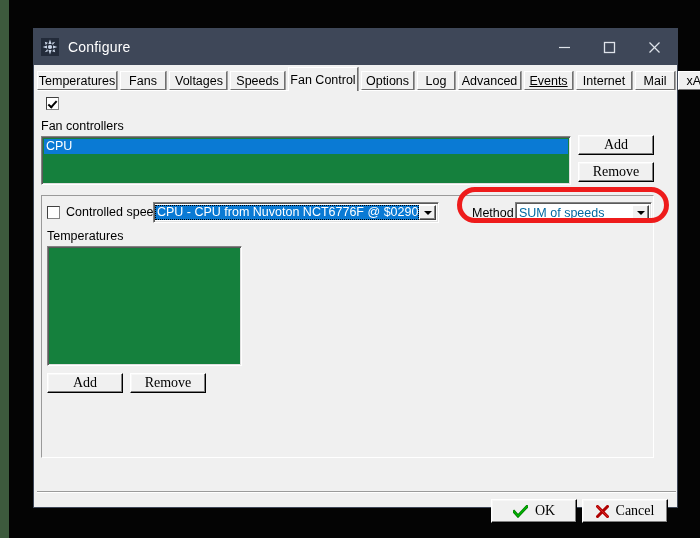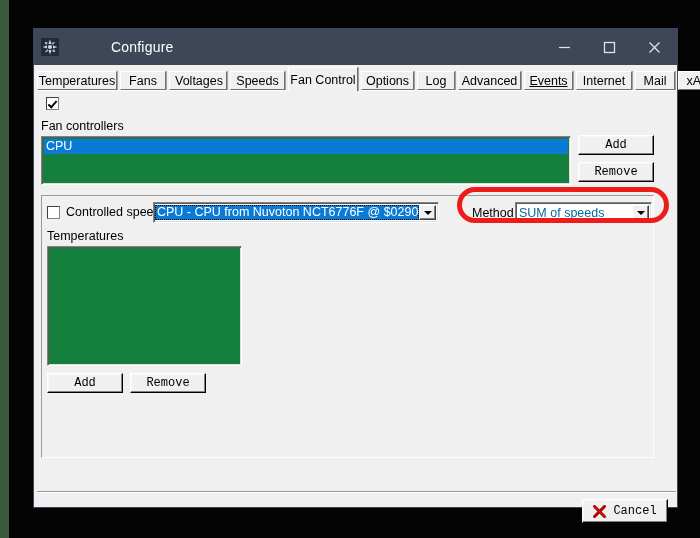--- a/index.html
+++ b/index.html
@@ -36,21 +36,20 @@
     background: #f0f0f0;
     box-sizing: border-box;
     border: 1px solid #3e4758;
   }
   #titlebar {
     height: 36px;
     background: #3e4758;
     display: flex;
     align-items: center;
     position: relative;
-    gap: 43px;
   }
   #app-icon {
     width: 18px; height: 18px;
     margin-left: 7px;
     flex: none;
     position: relative;
     background: #232b3a;
     border-radius: 2px;
   }
   #app-icon svg { display: block; }
@@ -179,27 +178,27 @@
     box-sizing: border-box;
   }
 
   .btn {
     position: absolute;
     background: #f0f0f0;
     border: 1px solid;
     border-color: #ffffff #000000 #000000 #ffffff;
     box-shadow: inset -1px -1px 0 #808080, inset 1px 1px 0 #f7f7f7;
     box-sizing: border-box;
-    font-size: 12px;
+    font-size: 14px;
     color: #000;
     display: flex;
     align-items: center;
     justify-content: center;
     white-space: nowrap;
-    font-family: Liberation Mono, monospace;
+    font-family: Liberation Serif, serif;
   }
 
   
   .combo {
     position: absolute;
     background: #ffffff;
     border: 1px solid;
     border-color: #828282 #ffffff #ffffff #828282;
     box-shadow: inset 1px 1px 0 #5a5a5a, inset -1px -1px 0 #dfdfdf;
     box-sizing: border-box;
@@ -424,20 +423,29 @@
         <div class="btn" style="left:5px; top:177px; width:76px; height:20px;">
           <span>Add</span>
         </div>
         <div class="btn" style="left:88px; top:177px; width:76px; height:20px;">
           <span>Remove</span>
         </div>
       </div>
 
       <div id="bottomsep" style="left:0px; top:400px; width:639px;"></div>
 
+      <div class="btn okcancel" style="left:454px; top:408px; width:86px; height:24px;">
+        <span>
+          <svg width="15" height="13" viewBox="0 0 15 13">
+            <path d="M1 6.5 L5 11 L14 1.5" fill="none" stroke="#008000" stroke-width="3" stroke-linecap="square"></path>
+            <path d="M1 6.5 L5 11 L14 1.5" fill="none" stroke="#00c000" stroke-width="1.1" stroke-linecap="square"></path>
+          </svg>
+        </span>
+        <span>OK</span>
+      </div>
 
       <div class="btn okcancel" style="left:545px; top:408px; width:86px; height:24px;">
         <span>
           <svg width="13" height="13" viewBox="0 0 13 13">
             <line x1="1.5" y1="1.5" x2="11.5" y2="11.5" stroke="#b00000" stroke-width="3" stroke-linecap="square"></line>
             <line x1="11.5" y1="1.5" x2="1.5" y2="11.5" stroke="#b00000" stroke-width="3" stroke-linecap="square"></line>
             <line x1="1.5" y1="1.5" x2="11.5" y2="11.5" stroke="#e02020" stroke-width="1" stroke-linecap="square"></line>
           </svg>
         </span>
         <span>Cancel</span>

